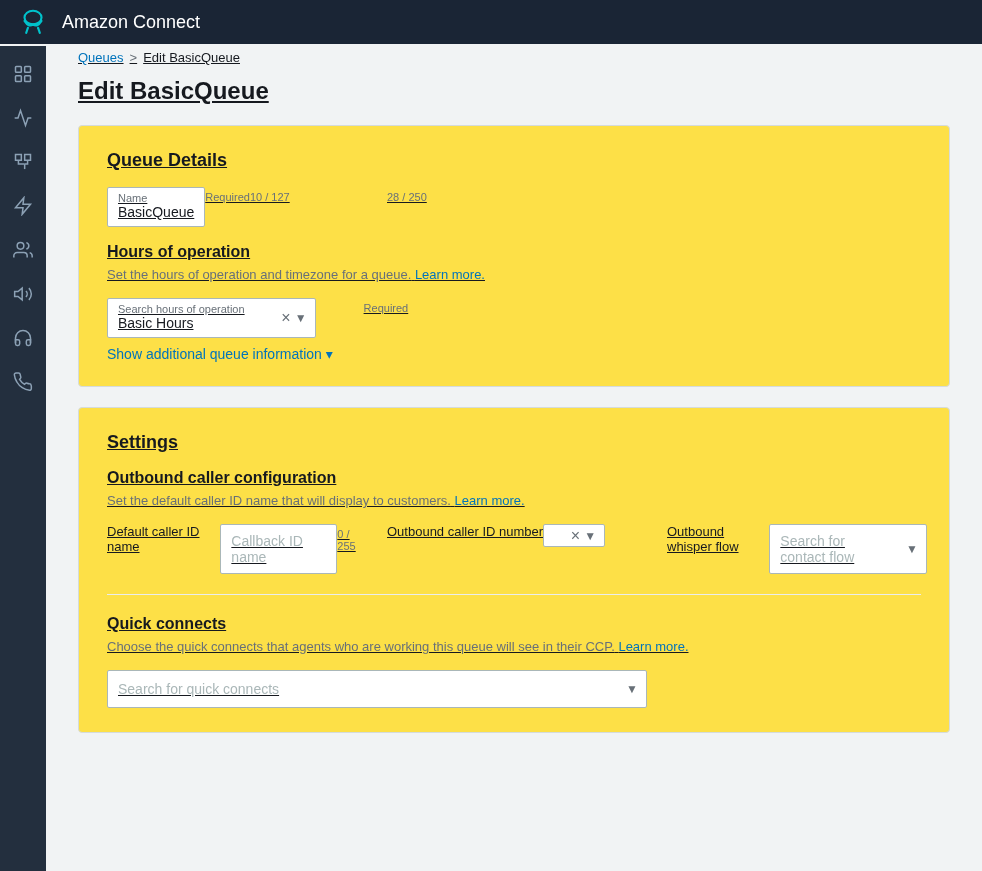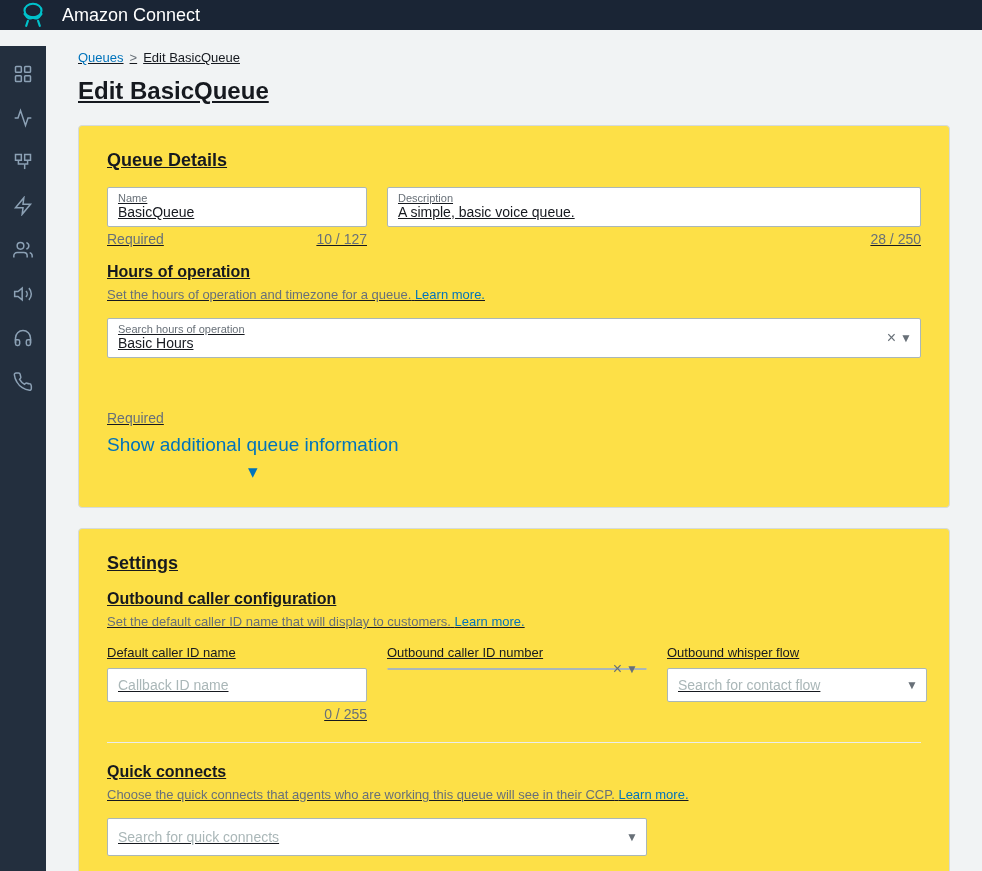--- a/index.html
+++ b/index.html
@@ -1,21 +1,21 @@
 <!DOCTYPE html>
 <html><head>
   <meta charset="utf-8">
   <style>
     * { box-sizing: border-box; margin: 0; padding: 0; }
     body { font-family: -apple-system, BlinkMacSystemFont, 'Segoe UI', Arial, sans-serif; font-size: 14px; background: #f1f3f4; color: #16191f; }
 
     
     .top-nav {
       background: #1a2535;
-      height: 30px;
+      height: 44px;
       display: flex;
       align-items: center;
       padding: 0 16px;
       gap: 12px;
       position: fixed;
       top: 0; left: 0; right: 0;
       z-index: 100;
     }
     .top-nav .brand-name {
       color: #fff;
@@ -91,21 +91,20 @@
     }
 
     
     .form-row {
       display: flex;
       gap: 20px;
       margin-bottom: 16px;
     }
     .form-group {
       display: flex;
-      flex-direction: column;
     }
     .form-group.name-field { flex: 0 0 260px; }
     .form-group.desc-field { flex: 1; }
     .form-group.hours-field { flex: 0 0 260px; }
     .form-group.callerid-field { flex: 0 0 260px; }
     .form-group.outbound-field { flex: 0 0 260px; }
     .form-group.whisper-field { flex: 0 0 260px; }
 
     
     .select-field {
@@ -164,30 +163,29 @@
       margin-bottom: 16px;
     }
     .section-subtitle a {
       color: #0073bb;
       text-decoration: none;
     }
 
     
     .show-more-link {
       color: #0073bb;
-      font-size: 19px;
+      font-size: 14px;
       cursor: pointer;
       display: inline-flex;
       align-items: center;
       gap: 4px;
       background: none;
       border: none;
       padding: 0;
       margin-top: 8px;
-      flex-direction: column;
     }
 
     
     .subsection-title {
       font-size: 16px;
       font-weight: 600;
       margin-bottom: 6px;
       margin-top: 8px;
     }
 
@@ -201,21 +199,21 @@
     .label-above {
       font-size: 13px;
       font-weight: 500;
       color: #16191f;
       margin-bottom: 8px;
     }
 
     .count-row {
       display: flex;
       justify-content: space-between;
-      font-size: 14px;
+      font-size: 11px;
       color: #687078;
       margin-top: 4px;
     }
   </style>
 </head>
 <body>
 
 <nav class="top-nav">
   <div>
     <svg viewBox="0 0 40 40" width="34" height="34" fill="none">
@@ -308,26 +306,20 @@
             <span class="select-field-value">BasicQueue</span>
           </div>
         </div>
         <div class="count-row">
           <span>Required</span>
           <span>10 / 127</span>
         </div>
       </div>
 
       <div class="form-group desc-field">
-        <div class="select-field">
-          <div class="select-field-inner">
-            <span class="select-field-label">Description</span>
-            <span class="select-field-value">A simple, basic voice queue.</span>
-          </div>
-        </div>
         <div class="count-row">
           <span></span>
           <span>28 / 250</span>
         </div>
       </div>
     </div>
 
     
     <div style="margin-top:16px;">
       <h3 class="subsection-title">Hours of operation</h3>

